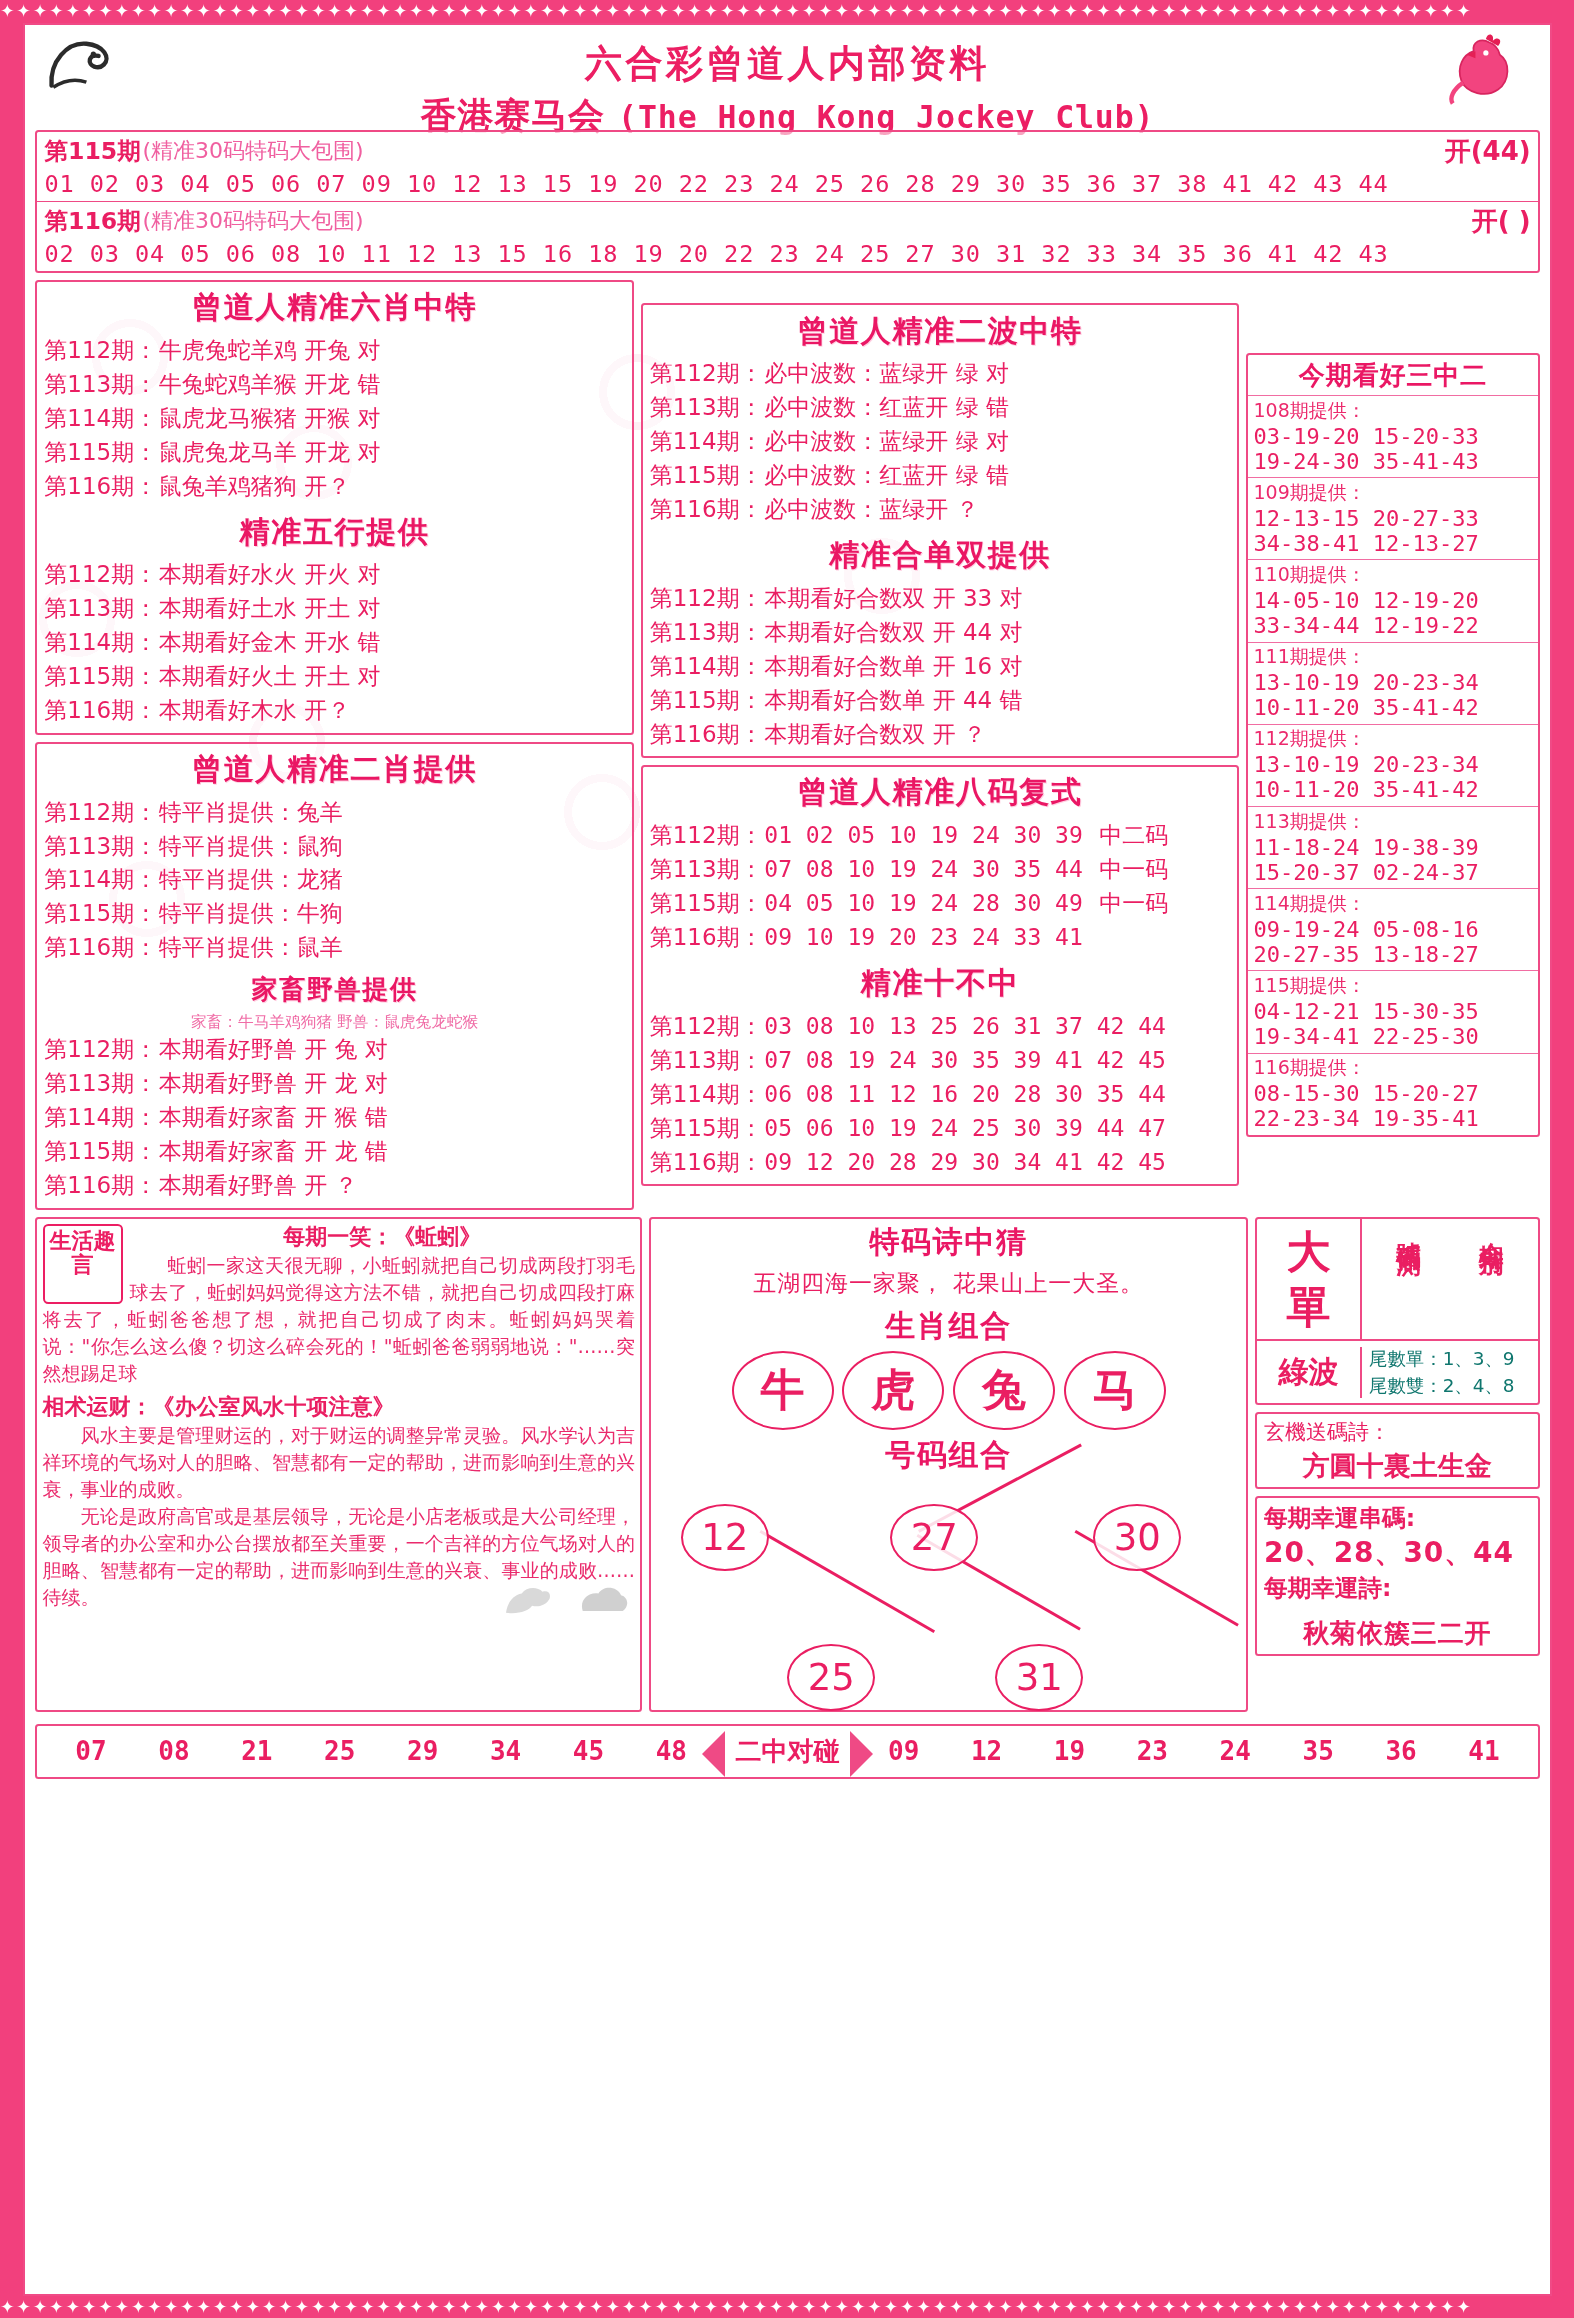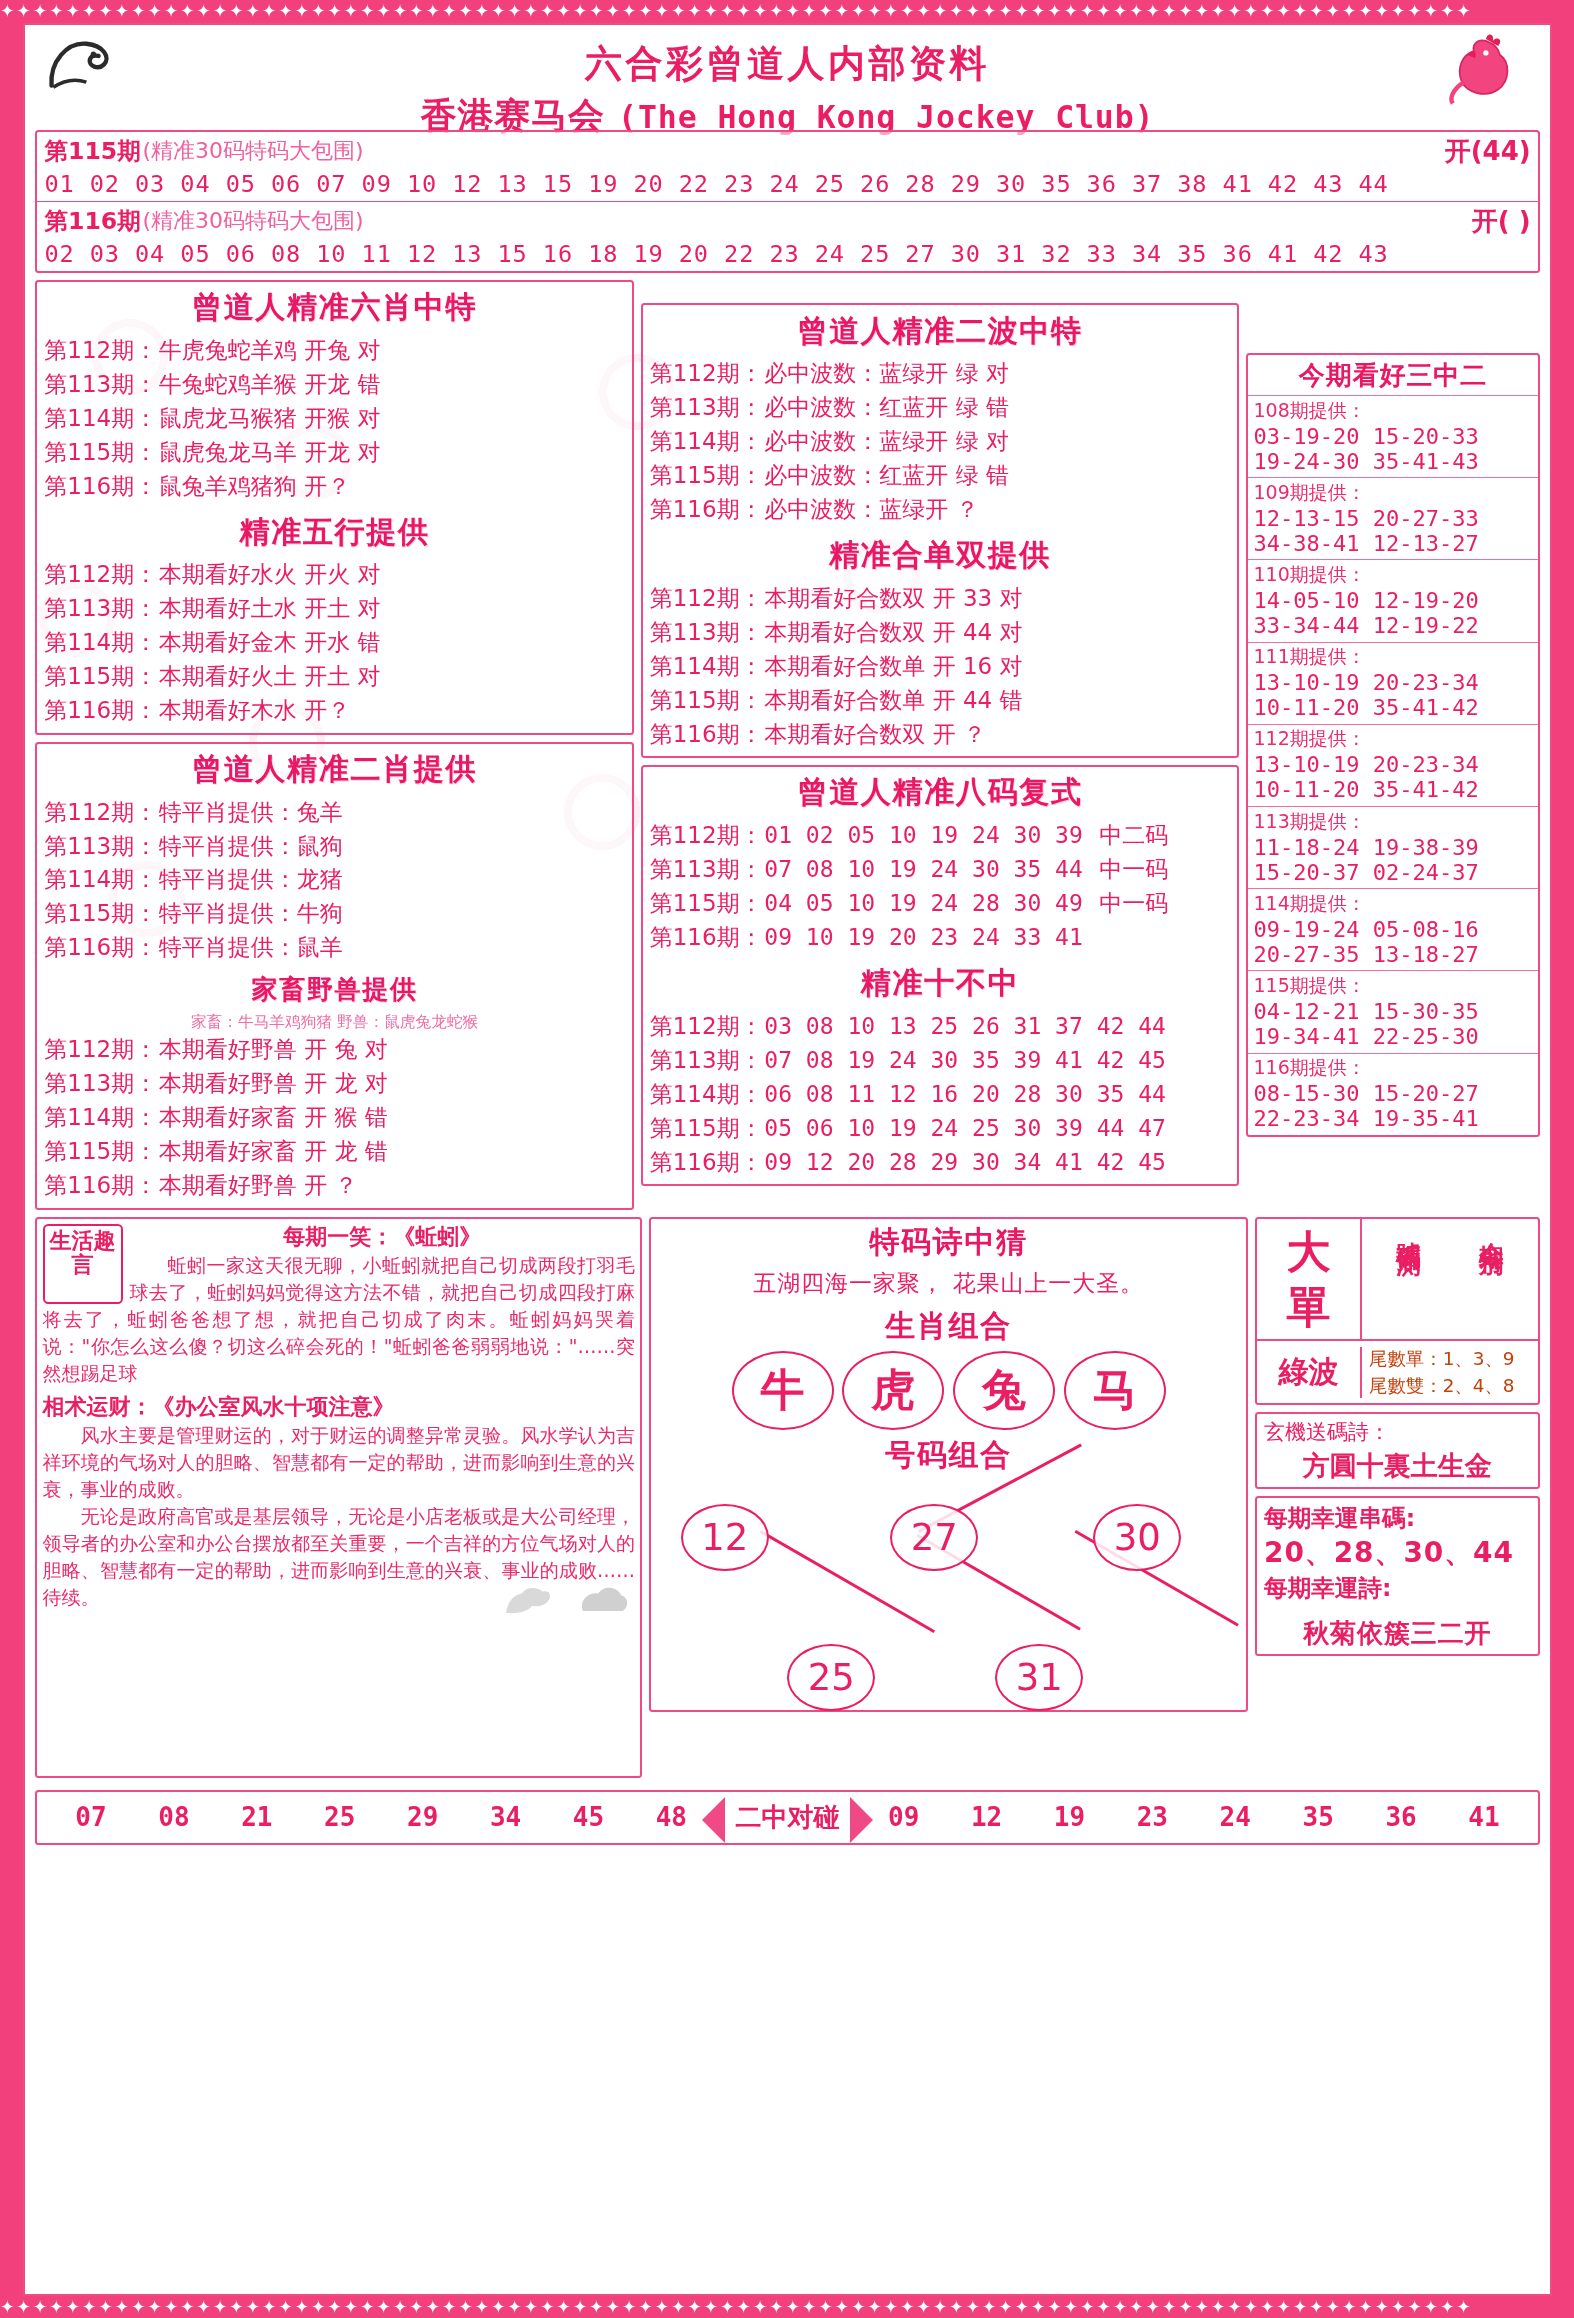--- a/index.html
+++ b/index.html
@@ -194,21 +194,21 @@
     width:103px;border-right:2.6px solid #ef4a85;text-align:center;
     font-size:44px;font-weight:bold;color:#ea1e62;padding:5.2px 0;line-height:1.25;
   }
   .bigright{flex:1;padding:3.5px 5.2px;}
   .vert4{display:flex;justify-content:space-around;font-size:24.5px;color:#ea1e62;font-weight:bold;}
   .vert4 div{writing-mode:vertical-rl;text-orientation:upright;letter-spacing:3.5px;}
   .greenbar{
     border-top:2.6px solid #ef4a85;display:flex;align-items:center;
   }
   .greenbar .g1{width:103px;border-right:2.6px solid #ef4a85;text-align:center;font-size:30px;font-weight:bold;color:#ea1e62;padding:5.2px 0;}
-  .greenbar .g2{flex:1;padding:3.5px 7px;font-size:18.4px;color:#c2410c;line-height:1.5;}
+  .greenbar .g2{flex:1;padding:3.5px 7px;font-size:18.4px;color:#0f766e;line-height:1.5;}
   .xuanji{padding:3.5px 7px;font-size:21px;color:#ea1e62;}
   .xuanji .big{font-size:27px;font-weight:bold;text-align:center;display:block;margin-top:1.7px;}
   .lucky{padding:3.5px 7px;}
   .lucky .lt{font-size:23.6px;font-weight:bold;color:#ea1e62;}
   .lucky .ln{font-size:28px;font-weight:bold;color:#ea1e62;letter-spacing:0.9px;}
   .lucky .lp{font-size:26px;font-weight:bold;color:#ea1e62;text-align:center;letter-spacing:0.9px;margin-top:12px;}
 
   
   .footer{
     position:relative;z-index:4;margin:5.2px 1.7px 0 1.7px;
@@ -402,21 +402,21 @@
               <div class="rnums">08-15-30  15-20-27</div>
               <div class="rnums">22-23-34  19-35-41</div>
             </div>
           </div>
         </div>
       </div>
 
       <div class="bottom">
 
         <div class="b-l">
-          <div class="box" style="height:561px;overflow:hidden">
+          <div class="box" style="height:495px;overflow:hidden">
             <div class="seal">生活趣言</div>
             <div class="joke-title">每期一笑：《蚯蚓》</div>
             <div class="joke-body indent">蚯蚓一家这天很无聊，小蚯蚓就把自己切成两段打羽毛球去了，蚯蚓妈妈觉得这方法不错，就把自己切成四段打麻将去了，蚯蚓爸爸想了想，就把自己切成了肉末。蚯蚓妈妈哭着说："你怎么这么傻？切这么碎会死的！"蚯蚓爸爸弱弱地说："……突然想踢足球</div>
             <div style="clear:both"></div>
             <div class="fs-title">相术运财：《办公室风水十项注意》</div>
             <div class="joke-body indent">风水主要是管理财运的，对于财运的调整异常灵验。风水学认为吉祥环境的气场对人的胆略、智慧都有一定的帮助，进而影响到生意的兴衰，事业的成败。</div>
             <div class="joke-body indent">无论是政府高官或是基层领导，无论是小店老板或是大公司经理，领导者的办公室和办公台摆放都至关重要，一个吉祥的方位气场对人的胆略、智慧都有一定的帮助，进而影响到生意的兴衰、事业的成败……待续。</div>
             <div style="display:flex;justify-content:flex-end;gap:14px;margin-top:-35px;">
               <svg class="horse-img" viewBox="0 0 70 48">
                 <path d="M8 42 C10 30 16 22 26 20 C32 12 44 12 50 18 C56 16 60 20 58 26 C54 34 44 36 38 34 C34 40 22 44 8 42Z" fill="#c9c9c9"></path>

